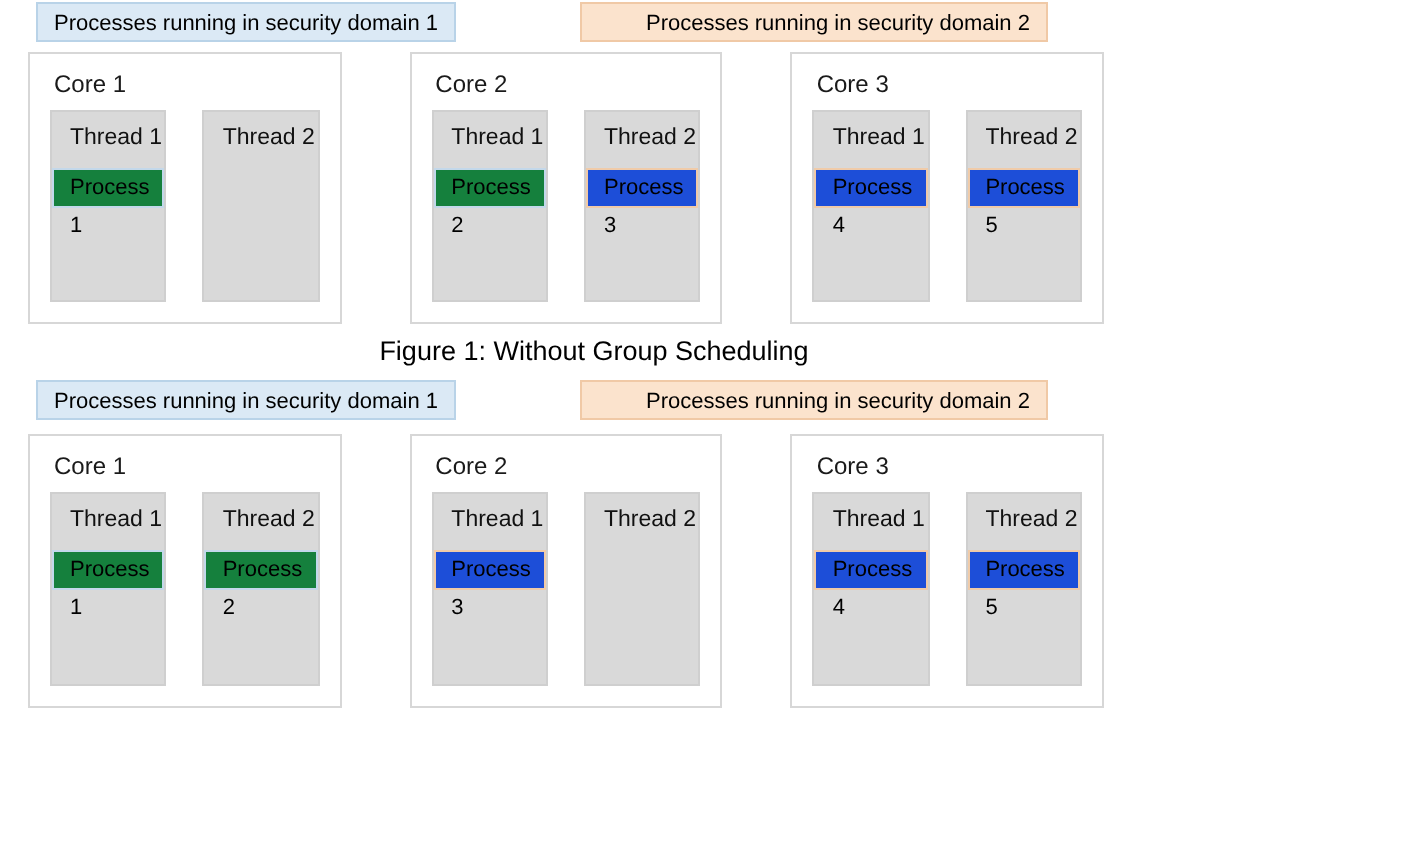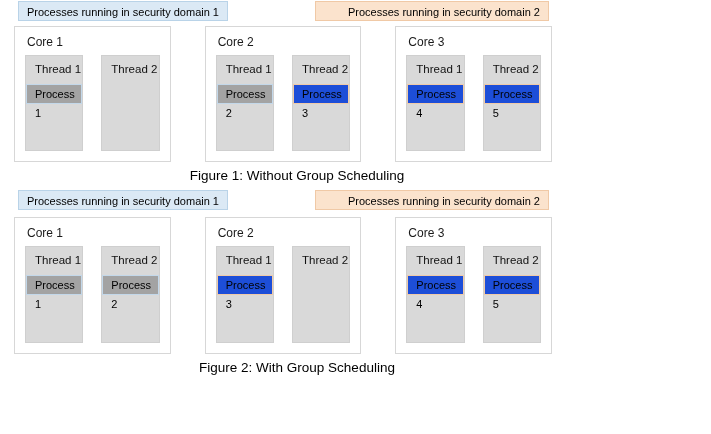--- a/index.html
+++ b/index.html
@@ -35,21 +35,21 @@
     border: 1px solid #b8cfe0;
     white-space: nowrap;
   }
   .legend-chip.blue {
     background: #dbe9f5;
     border-color: #b9d3e8;
   }
   .legend-chip.orange {
     background: #fbe3cd;
     border-color: #f0c9a6;
-    margin-left: 87px;
+    margin-left: 62px;
     padding-left: 32px;
   }
   .cores-row {
     display: flex;
     gap: 34px;
     padding: 6px 14px 0 14px;
     box-sizing: border-box;
   }
   .core-box {
     border: 1px solid #d7d7d7;
@@ -82,21 +82,21 @@
   }
   .process-chip {
     height: 20px;
     line-height: 19px;
     font-size: 11px;
     padding-left: 8px;
     box-sizing: border-box;
     border: 1px solid transparent;
   }
   .process-chip.blue {
-    background: #a3a3a3;
+    background: #15803d;
     border-color: #c3d8ea;
   }
   .process-chip.orange {
     background: #1d4ed8;
     border-color: #f0cba9;
   }
   .process-spacer {
     height: 20px;
   }
   .thread-tail {
@@ -233,14 +233,13 @@
         <div class="thread-box">
           <div class="thread-title">Thread 2</div>
           <div class="process-chip orange">Process 5</div>
           <div class="thread-tail"></div>
         </div>
       </div>
     </div>
 
   </div>
 
-  <div class="figure-caption">Figure 2: With Group Scheduling</div>
 </div>
 
 </body></html>

